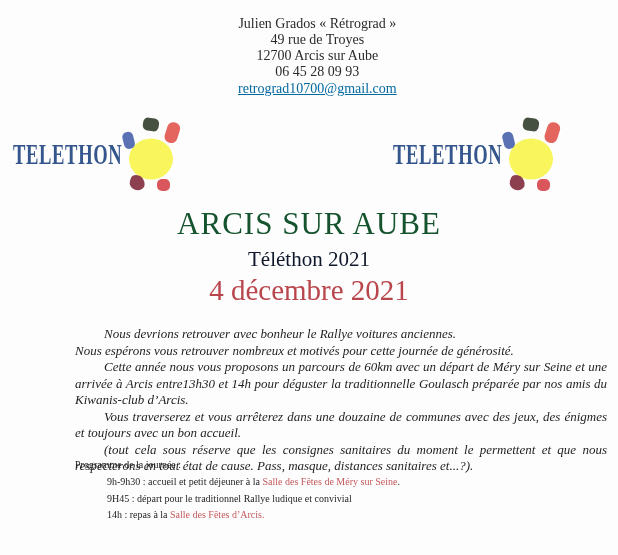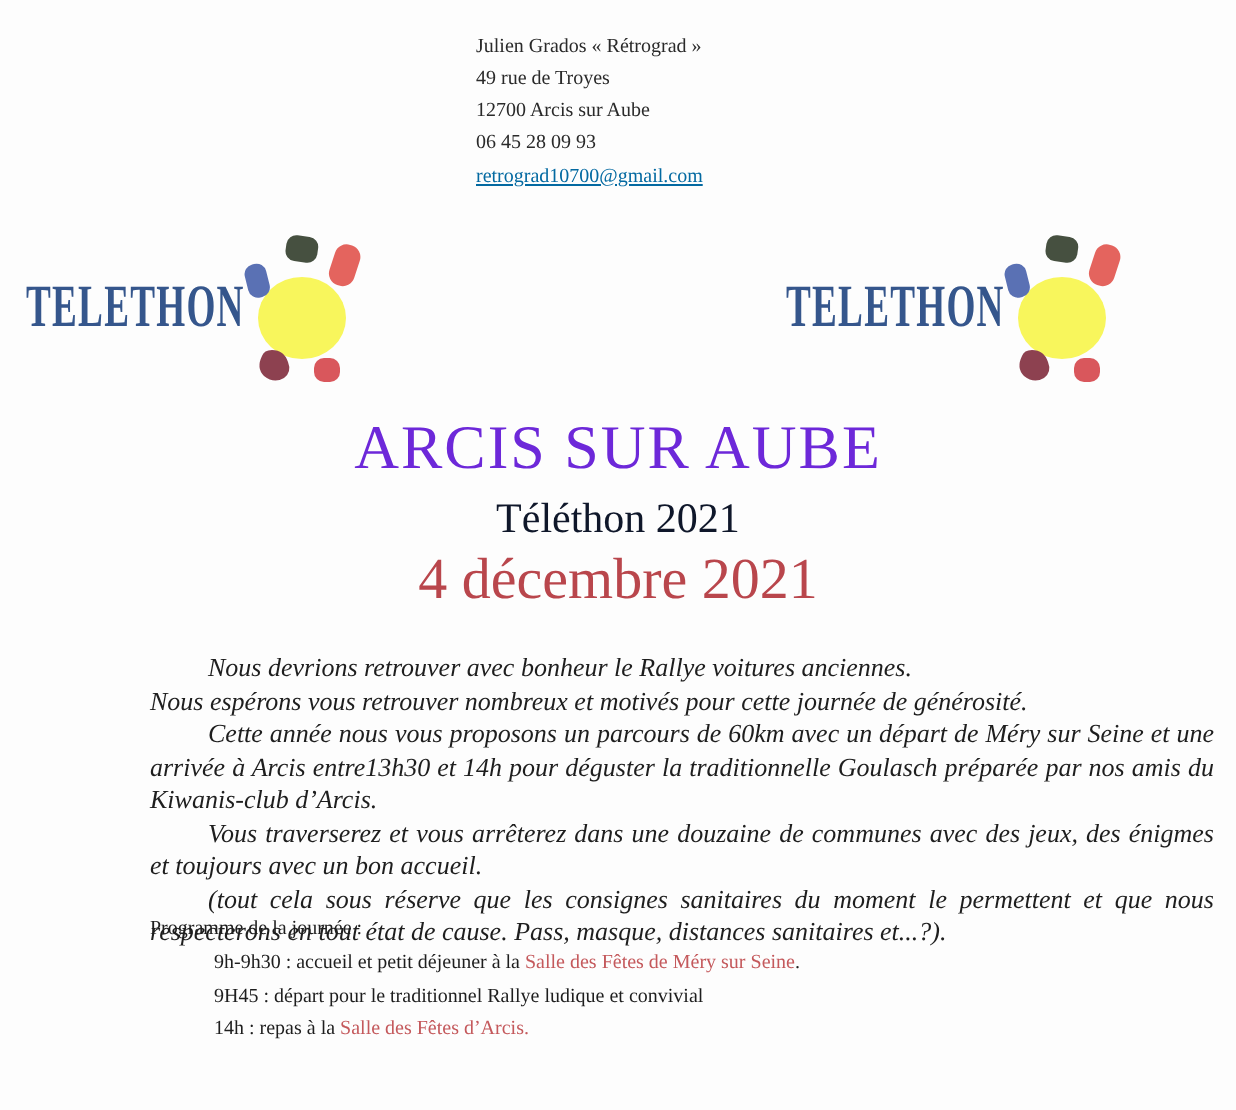--- a/index.html
+++ b/index.html
@@ -11,23 +11,24 @@
     font-family: "Liberation Serif", serif;
     color: #1e1e1e;
     overflow: hidden;
   }
 
   
   .contact {
     position: absolute;
     left: 238px;
     top: 16px;
-    font-size: 10px;
+    font-size: 14px;
     line-height: 15.9px;
     color: #2a2a2a;
+    text-align: center;
   }
   .email {
     color: #0369a1;
     text-decoration: underline;
     cursor: pointer;
     display: inline-block;
     margin-top: 1px;
   }
 
   
@@ -55,21 +56,21 @@
   .sun { flex: 0 0 auto; }
 
   
   .title {
     position: absolute;
     top: 206px;
     left: 0;
     width: 618px;
     text-align: center;
   }
-  .title-main { font-size: 31px; letter-spacing: 1px; color: #6d28d9; }
+  .title-main { font-size: 31px; letter-spacing: 1px; color: #14532d; }
   .title-sub  { font-size: 21px; color: #0f172a; margin-top: 5px; }
   .title-date { font-size: 29px; color: #b9464c; margin-top: 2px; }
 
   
   .body-block {
     position: absolute;
     left: 75px;
     top: 326px;
     width: 532px;
     font-size: 13px;

